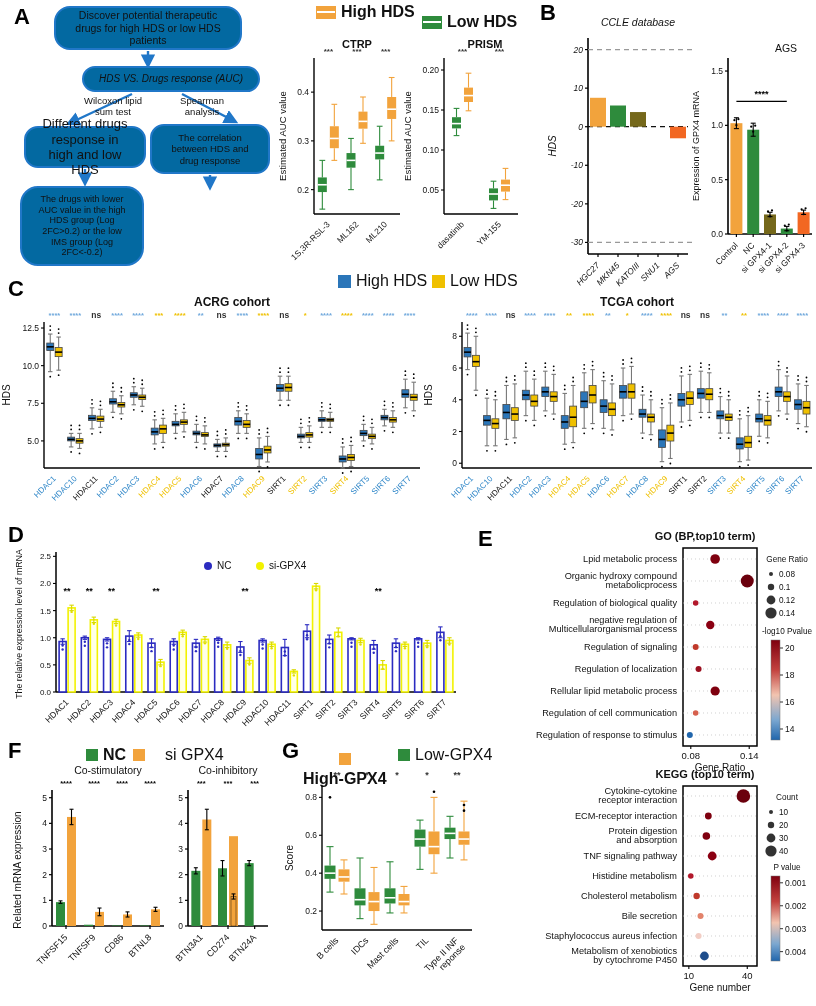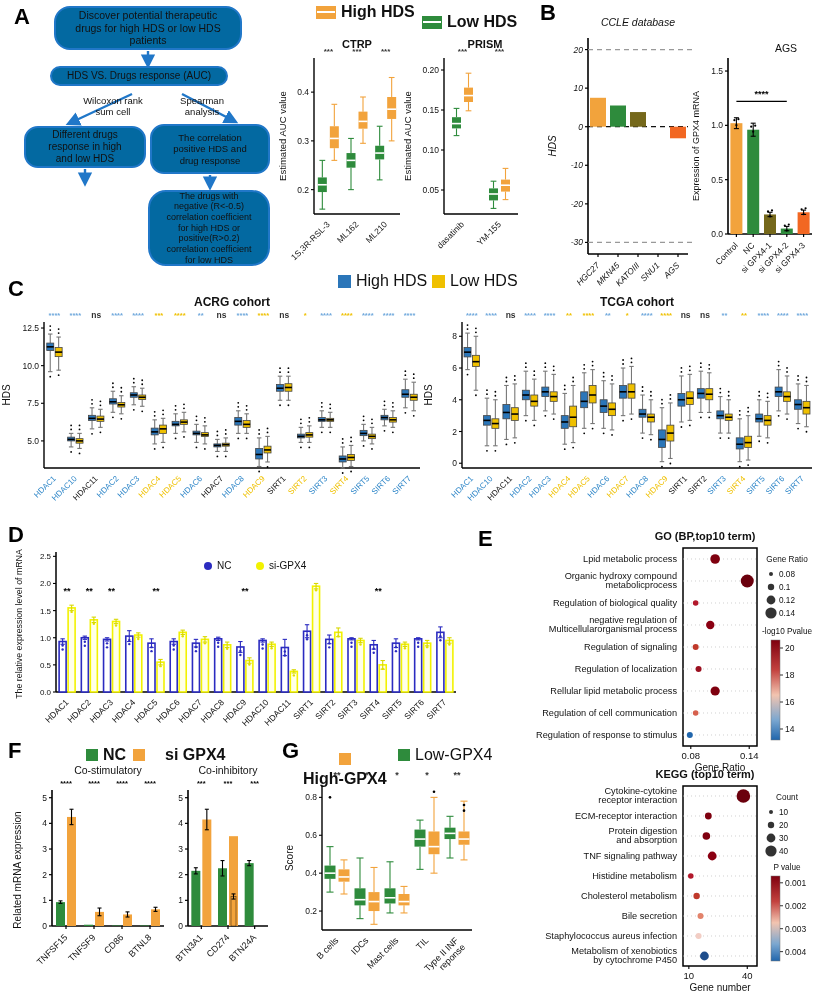--- a/index.html
+++ b/index.html
@@ -30,26 +30,26 @@
         <path d="M0,0 L6,3 L0,6 z" fill="#2077C8"></path>
       </marker>
     </defs>
     <line x1="128" y1="47" x2="128" y2="60" stroke="#2077C8" stroke-width="2.4" marker-end="url(#arr)"></line>
     <line x1="112" y1="90" x2="50" y2="119" stroke="#2077C8" stroke-width="2.4" marker-end="url(#arr)"></line>
     <line x1="162" y1="90" x2="214" y2="117" stroke="#2077C8" stroke-width="2.4" marker-end="url(#arr)"></line>
     <line x1="65" y1="165" x2="65" y2="178" stroke="#2077C8" stroke-width="2.4" marker-end="url(#arr)"></line>
     <line x1="190" y1="171" x2="190" y2="182" stroke="#2077C8" stroke-width="2.4" marker-end="url(#arr)"></line>
   </svg>
   <div class="fbox" style="left:34px;top:2px;width:188px;height:44px;font-size:10.5px;">Discover potential therapeutic drugs for high HDS or low HDS patients</div>
-  <div class="fbox" style="left:30px;top:62px;width:178px;height:20px;font-size:10px;border-radius:13px;">HDS VS. Drugs response (AUC)</div>
-  <div class="edge-label" style="left:62px;top:92px;width:62px;">Wilcoxon rank sum cell</div>
+  <div class="fbox" style="left:62px;top:62px;width:178px;height:26px;font-size:10px;border-radius:13px;font-style:italic;">HDS VS. Drugs response (AUC)</div>
+  <div class="edge-label" style="left:62px;top:92px;width:62px;">Wilcoxon lipid sum test</div>
   <div class="edge-label" style="left:150px;top:92px;width:64px;">Spearman analysis</div>
-  <div class="fbox" style="left:4px;top:122px;width:122px;height:42px;font-size:10px;border-radius:14px;">Different drugs response in high and low HDS</div>
-  <div class="fbox" style="left:130px;top:120px;width:120px;height:50px;font-size:9.5px;border-radius:14px;">The correlation positive HDS and drug response</div>
-  <div class="fbox" style="left:128px;top:186px;width:122px;height:76px;font-size:9px;border-radius:18px;">The drugs with negative (R&lt;-0.5) correlation coefficient for high HDS or positive(R&gt;0.2) correlation coefficient for low HDS</div>
+  <div class="fbox" style="left:4px;top:122px;width:122px;height:42px;font-size:13px;border-radius:14px;">Different drugs response in high and low HDS</div>
+  <div class="fbox" style="left:130px;top:120px;width:120px;height:50px;font-size:9.5px;border-radius:14px;">The correlation between HDS and drug response</div>
+  <div class="fbox" style="left:0px;top:182px;width:124px;height:80px;font-size:9px;border-radius:18px;">The drugs with lower AUC value in the high HDS group (Log 2FC&gt;0.2) or the low IMS group (Log 2FC&lt;-0.2)</div>
 </div>
 
 <div class="legend-item" style="left:316px;top:3px;font-weight:bold;">
   <span class="boxsw" style="background: linear-gradient(rgb(242, 163, 60) 0%, rgb(242, 163, 60) 38%, rgb(255, 255, 255) 38%, rgb(255, 255, 255) 58%, rgb(242, 163, 60) 58%, rgb(242, 163, 60) 100%); border: 1px solid rgb(242, 163, 60);"></span>
   <span>High HDS</span>
 </div>
 <div class="legend-item" style="left:422px;top:13px;font-weight:bold;">
   <span class="boxsw" style="background: linear-gradient(rgb(46, 139, 60) 0%, rgb(46, 139, 60) 38%, rgb(255, 255, 255) 38%, rgb(255, 255, 255) 58%, rgb(46, 139, 60) 58%, rgb(46, 139, 60) 100%); border: 1px solid rgb(46, 139, 60);"></span>
   <span>Low HDS</span>
 </div>
@@ -1400,21 +1400,21 @@
       <line x1="325" y1="185.65" x2="328" y2="185.65" stroke="#333" stroke-width="1"></line>
       <text x="330" y="188.65" font-size="8.5" text-anchor="start" fill="#111" font-weight="normal">0.004</text>
     </svg>
   </div>
 
 <div class="abs plabel" style="left:8px;top:740px;">F</div>
 <div class="legend-item" style="left:86px;top:746px;font-weight:bold;">
   <span class="sw" style="width: 12px; height: 12px; background: rgb(46, 139, 60);"></span>
   <span>NC</span>
 </div>
-<div class="legend-item" style="left:133px;top:746px;font-weight:bold;gap:20px;">
+<div class="legend-item" style="left:133px;top:746px;font-weight:normal;gap:20px;">
   <span class="sw" style="width: 12px; height: 12px; background: rgb(242, 163, 60);"></span>
   <span>si GPX4</span>
 </div>
 <div id="chart-f" class="abs" style="left:12px;top:758px;">
     <svg xmlns="http://www.w3.org/2000/svg" width="265" height="246" viewBox="0 0 265 246">
       <text transform="translate(9,112) rotate(-90)" font-size="10" text-anchor="middle" fill="#111" font-weight="normal">Related mRNA expression</text>
       <text x="96" y="16" font-size="10.5" text-anchor="middle" fill="#111" font-weight="normal">Co-stimulatory</text>
       <line x1="40" y1="32" x2="40" y2="168" stroke="#000" stroke-width="1.6"></line>
       <line x1="40" y1="168" x2="152" y2="168" stroke="#000" stroke-width="1.6"></line>
       <line x1="37" y1="168" x2="40" y2="168" stroke="#000" stroke-width="1.2"></line>

